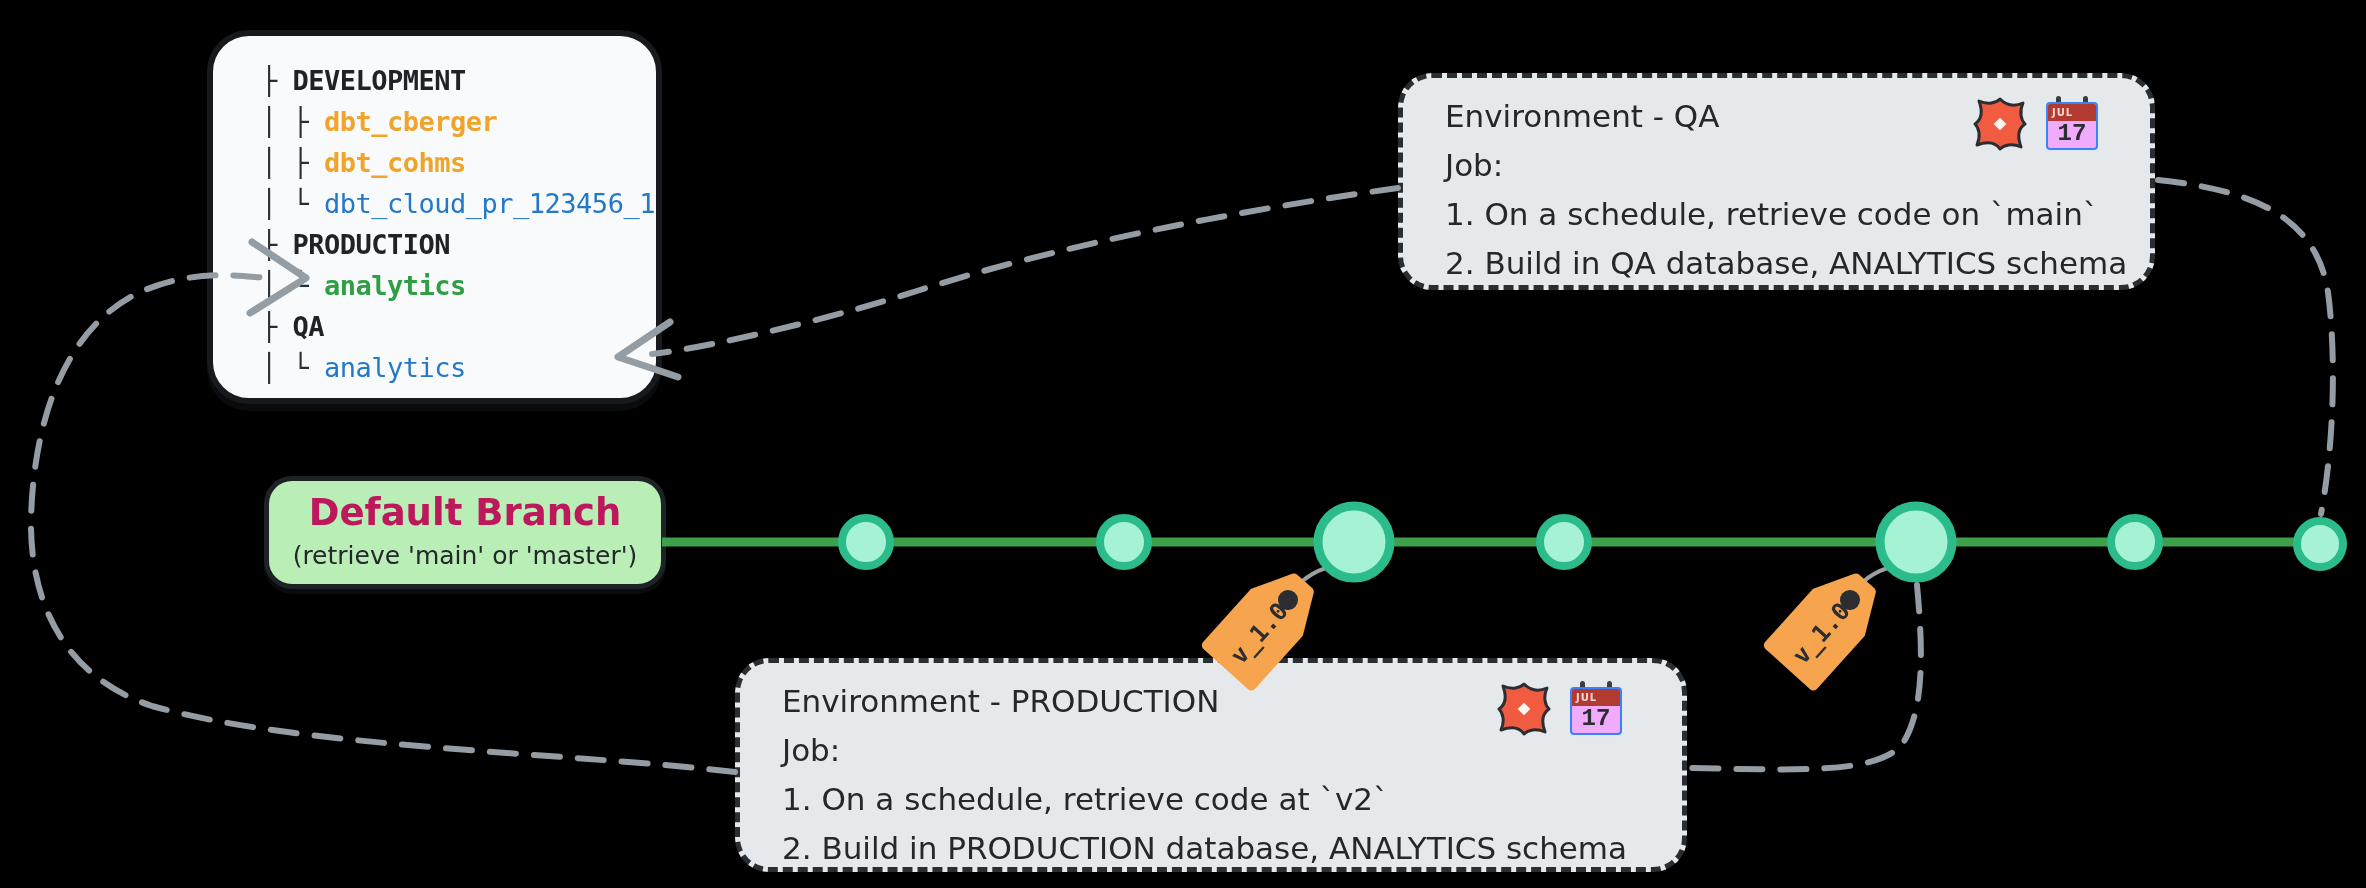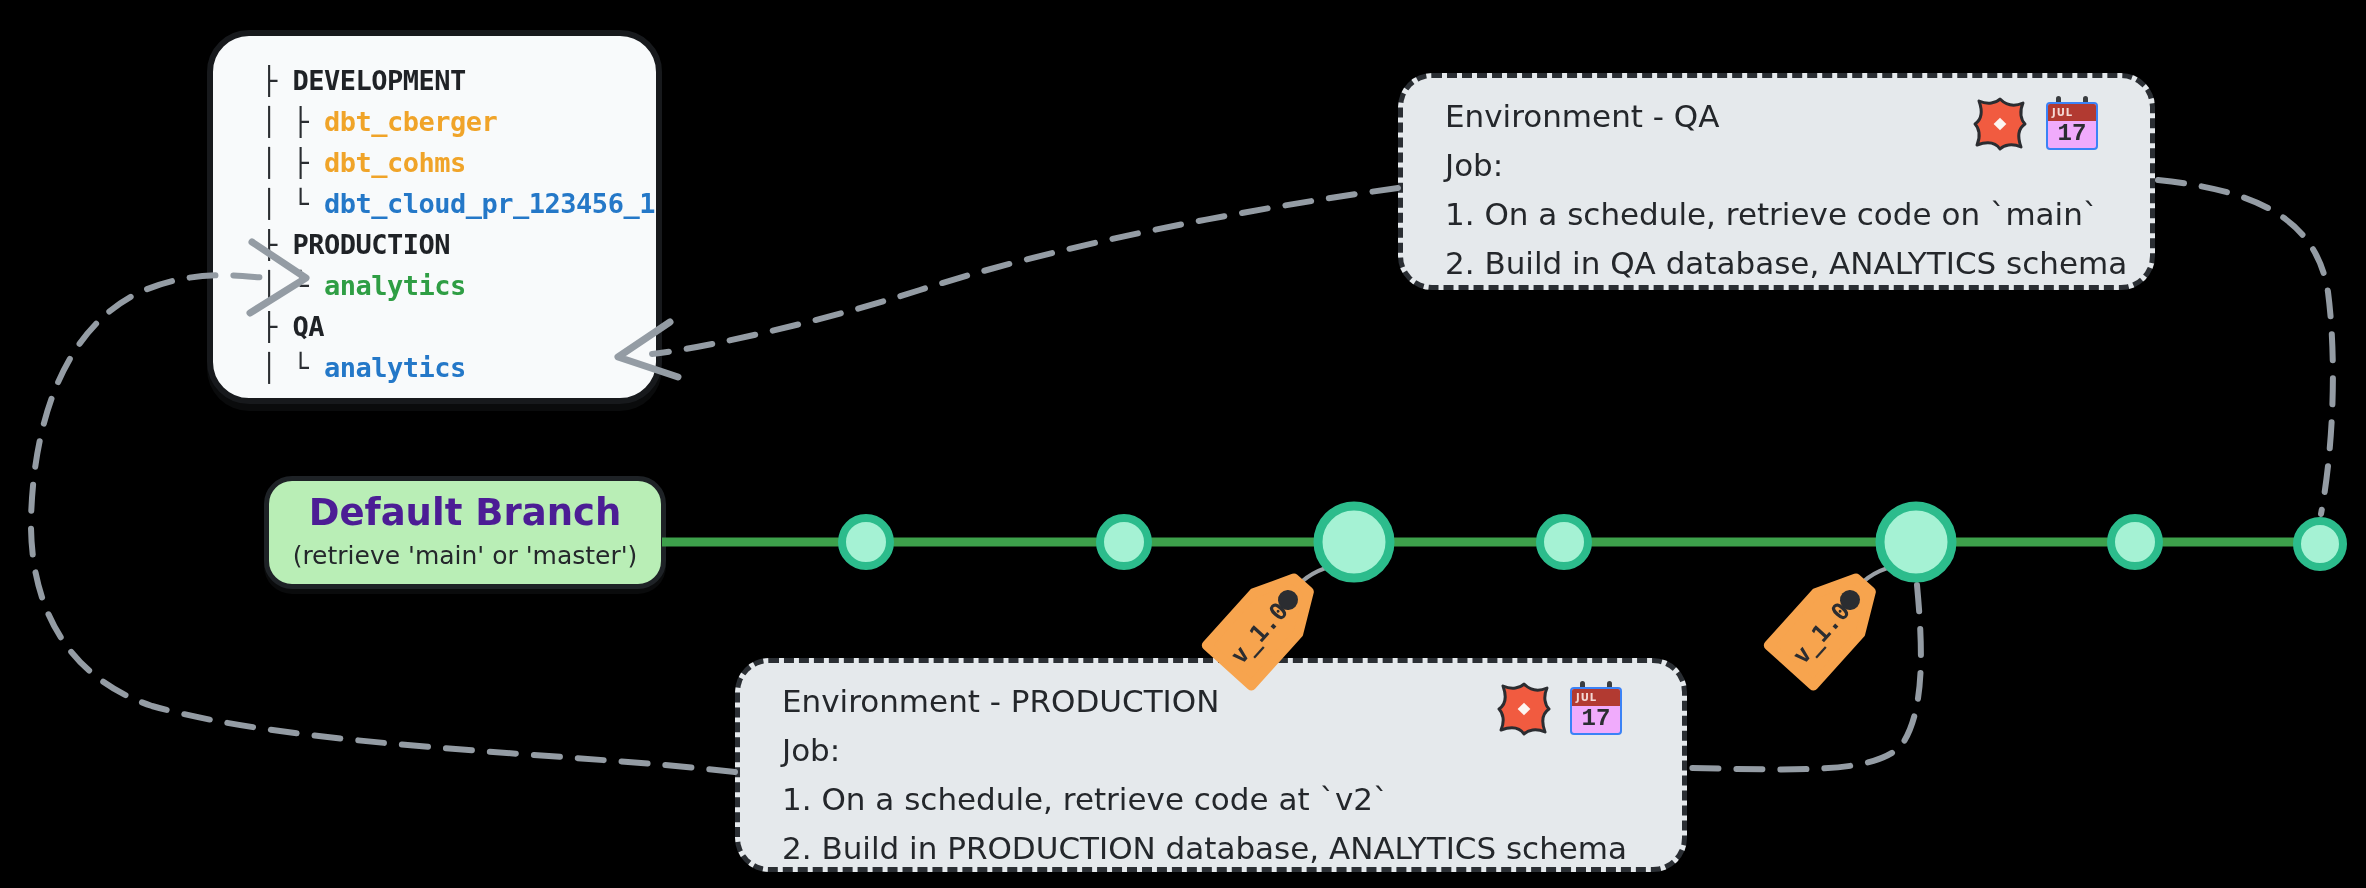--- a/index.html
+++ b/index.html
@@ -14,21 +14,21 @@
     box-shadow:0 7px 0 #0a0b0c;box-sizing:border-box;
     padding:24px 24px 0 48px;
   }
   .tree-row{
     font-family:"DejaVu Sans Mono",monospace;font-size:27px;line-height:41px;
     white-space:pre;letter-spacing:-0.5px;
   }
   .tree-prefix{color:#2a2d31;}
   .t-dark{color:#1f2226;font-weight:bold;}
   .t-orange{color:#f0a429;font-weight:bold;}
-  .t-blue{color:#2478c8;font-weight:bold;}
+  .t-blue{color:#2478c8;font-weight:normal;}
   .t-green{color:#2f9e44;font-weight:bold;}
   
   .note-box{
     position:absolute;background:#e5e9ec;border:5px dashed #2a2e33;border-radius:34px;
     box-sizing:border-box;padding:14px 42px 4px 42px;
   }
   #qa-note{left:1398px;top:73px;width:757px;height:217px;}
   #prod-note{left:735px;top:658px;width:952px;height:214px;}
   .note-line{font-size:31px;line-height:49px;white-space:nowrap;color:#24272b;}
   .note-icons{position:absolute;top:18px;display:flex;gap:18px;}
@@ -44,21 +44,21 @@
     line-height:17px;text-align:left;padding-left:4px;font-weight:bold;letter-spacing:1px;}
   .cal-day{font-size:24px;line-height:26px;text-align:center;color:#2b2d31;font-weight:bold;font-family:Liberation Mono, monospace;}
   .cal-pin{position:absolute;top:0;width:5px;height:12px;background:#3a3d40;border-radius:3px;}
   .cal-pin.p1{left:10px;} .cal-pin.p2{right:10px;}
   
   .branch-box{
     position:absolute;left:264px;top:476px;width:402px;height:113px;
     background:#b9eeb6;border:5px solid #1e2226;border-radius:28px;
     box-shadow:0 5px 0 #0a0b0c;box-sizing:border-box;text-align:center;
   }
-  .branch-title{font-size:37px;line-height:52px;margin-top:6px;color:#4c1d95;font-weight:bold;}
+  .branch-title{font-size:37px;line-height:52px;margin-top:6px;color:#be185d;font-weight:bold;}
   .branch-sub{font-size:25px;line-height:34px;color:#24272b;white-space:nowrap;}
   
   #overlay{position:absolute;left:0;top:0;z-index:5;pointer-events:none;}
   .tag-label{
     font-family:"DejaVu Sans Mono",monospace;font-size:24px;fill:#2b2d31;font-weight:bold;
   }
 </style>
 </head>
 <body>
 

